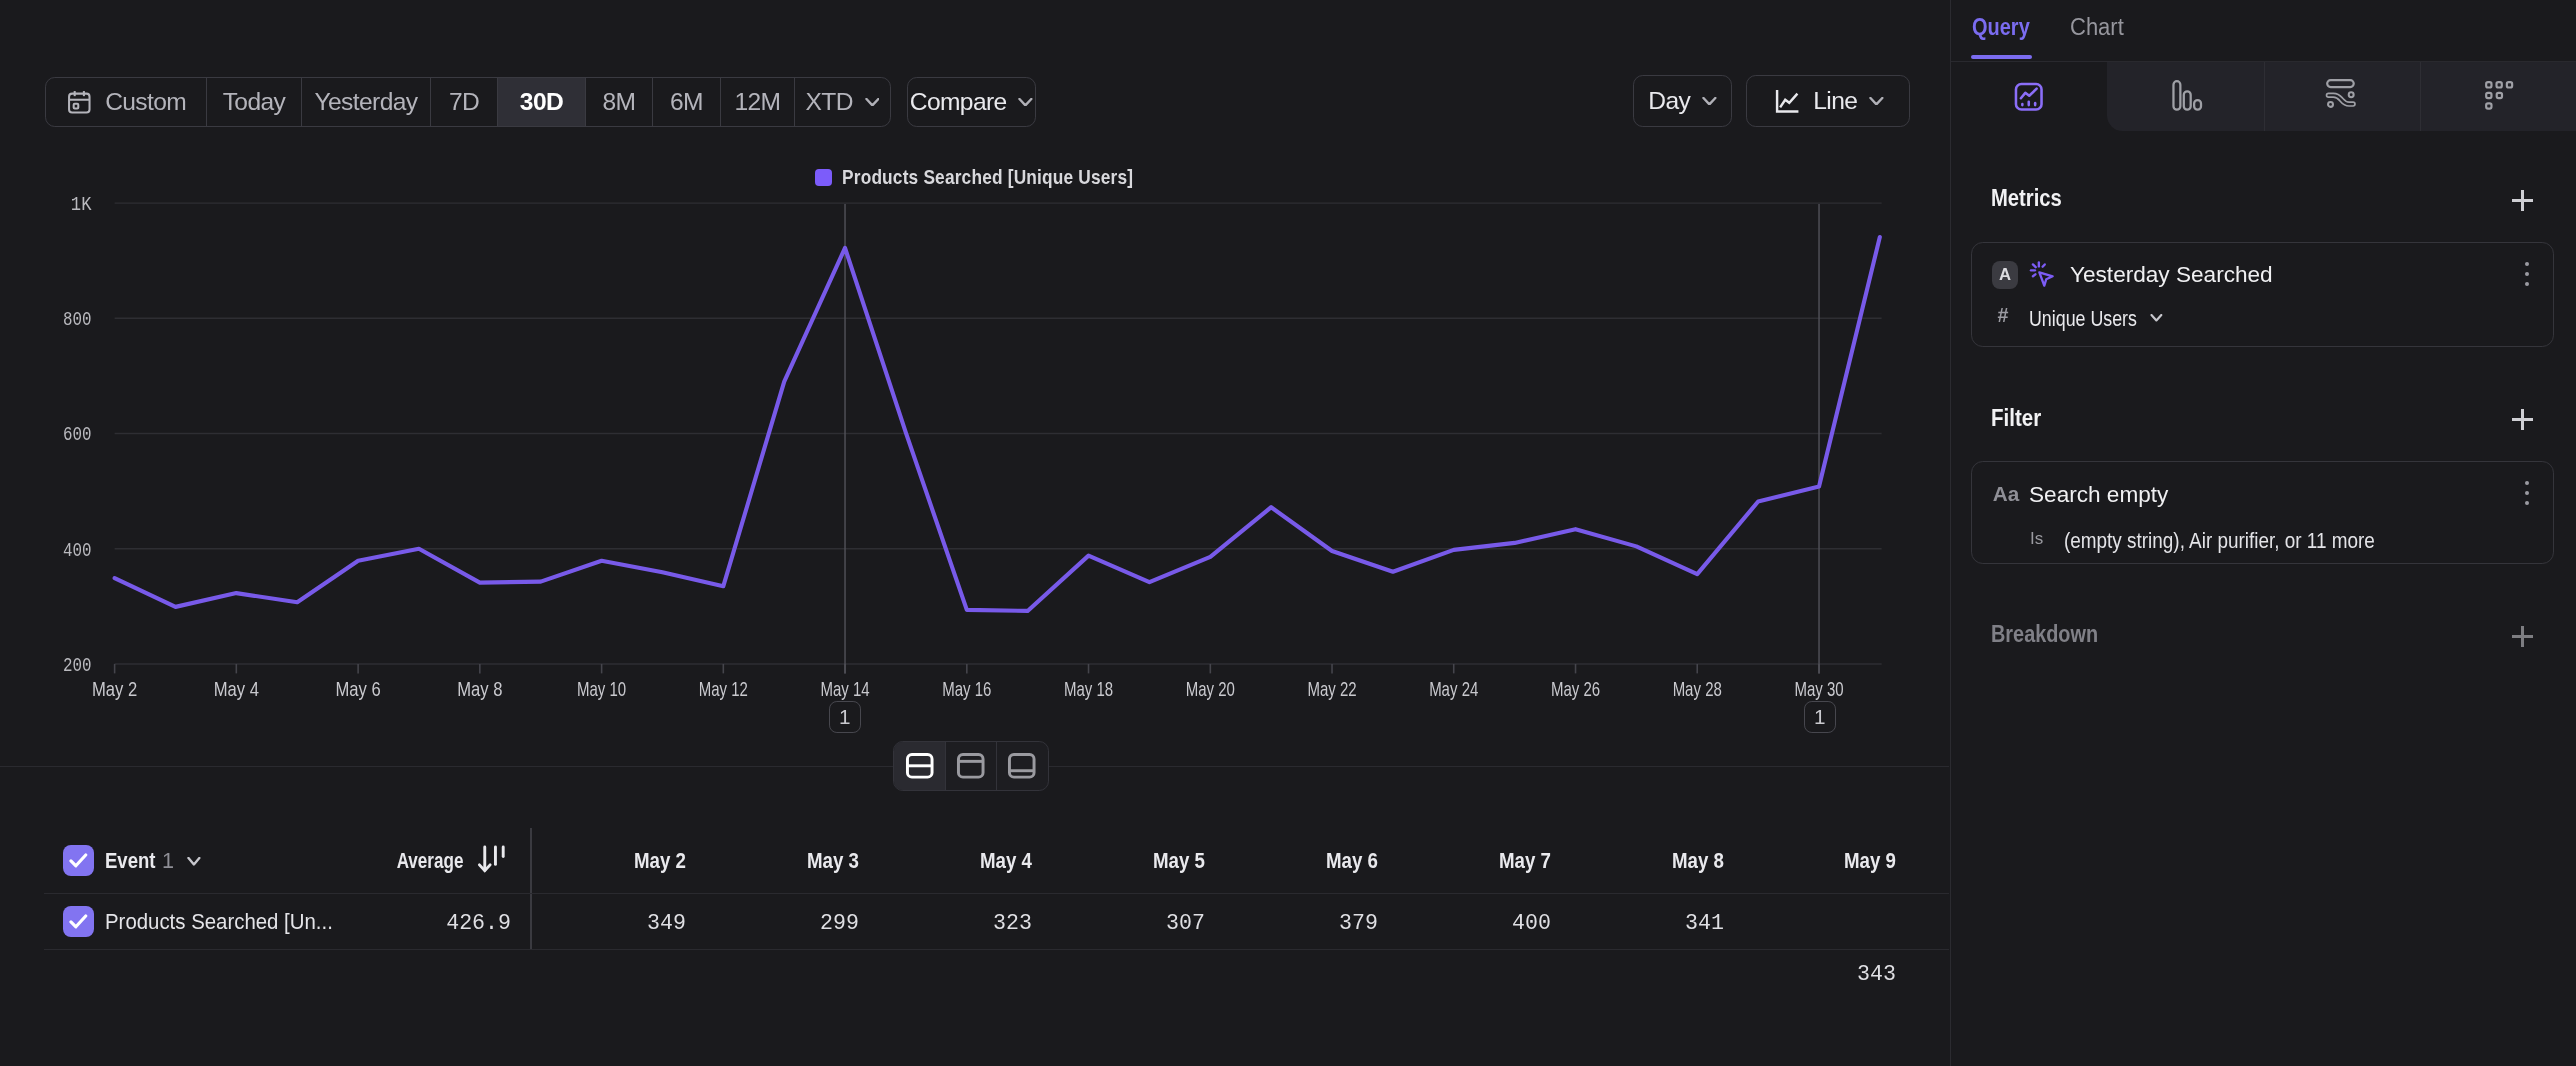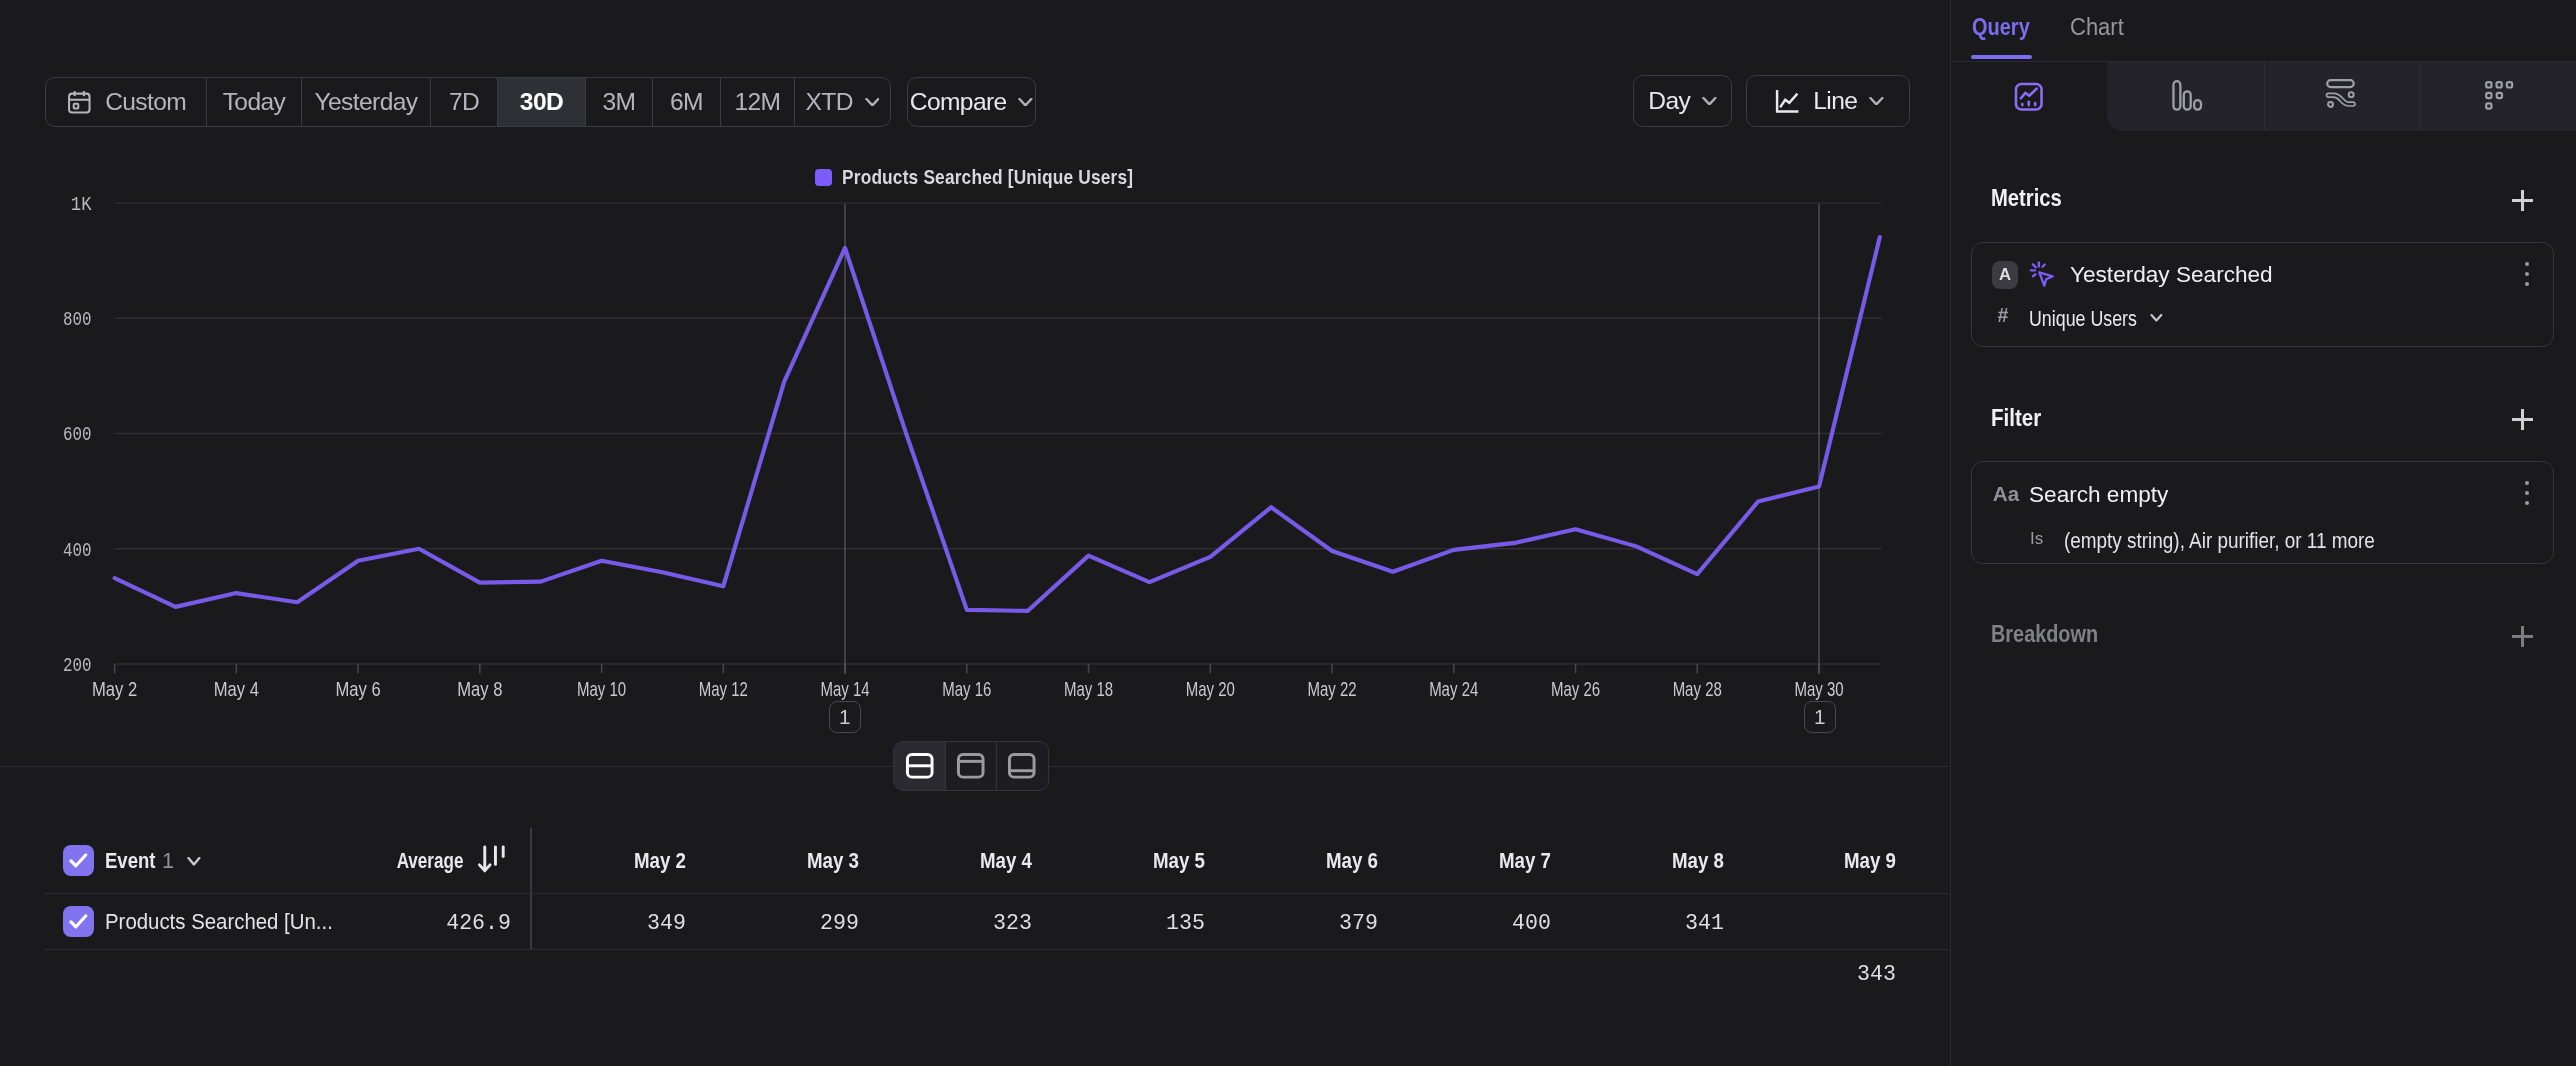--- a/index.html
+++ b/index.html
@@ -107,21 +107,21 @@
         <line x1="3" y1="10.5" x2="23" y2="10.5"></line>
         <line x1="8.5" y1="2" x2="8.5" y2="7"></line>
         <line x1="17.5" y1="2" x2="17.5" y2="7"></line>
         <rect x="7.5" y="14.5" width="4.5" height="4.5" rx="1"></rect>
       </svg>
       Custom</div>
     <div class="seg" style="width:95px">Today</div>
     <div class="seg" style="width:129px">Yesterday</div>
     <div class="seg" style="width:67px">7D</div>
     <div class="seg sel" style="width:88px">30D</div>
-    <div class="seg" style="width:67px">3M</div>
+    <div class="seg" style="width:67px">8M</div>
     <div class="seg" style="width:68px">6M</div>
     <div class="seg" style="width:74px">12M</div>
     <div class="seg" style="flex:1">XTD<svg class="chev" width="14.8" height="8.9" viewBox="0 0 15 9" fill="none" stroke="#b0b0b7" stroke-width="2.4" stroke-linecap="round" stroke-linejoin="round">
           <polyline points="1.5,1 7.5,7.5 13.5,1"></polyline>
         </svg></div>
   </div>
   <div class="abs btn" style="left:907px;top:77px;width:129px;height:50px;color:#e9e9ed;">Compare<svg class="chev" width="14.8" height="8.9" viewBox="0 0 15 9" fill="none" stroke="#b0b0b7" stroke-width="2.4" stroke-linecap="round" stroke-linejoin="round">
         <polyline points="1.5,1 7.5,7.5 13.5,1"></polyline>
       </svg></div>
   <div class="abs btn" style="left:1633px;top:75px;width:99px;height:52px;color:#e9e9ed;">Day<svg class="chev" width="14.8" height="8.9" viewBox="0 0 15 9" fill="none" stroke="#b0b0b7" stroke-width="2.4" stroke-linecap="round" stroke-linejoin="round">
@@ -197,21 +197,21 @@
   <div class="abs checkbox" style="left:63px;top:906px;">
     <svg width="18.7" height="14.8" viewBox="0 0 19 15" fill="none" stroke="#ffffff" stroke-width="3.2" stroke-linecap="round" stroke-linejoin="round">
         <polyline points="2,8 7,13 17,2"></polyline>
       </svg>
   </div>
   <div class="abs sx" style="left:105px;top:909px;font-size:22px;color:#e4e4e8;transform:scaleX(0.927);">Products Searched [Un...</div>
   <div class="abs mono" style="left:314px;top:911px;width:197px;text-align:right;">426.9</div>
   <div class="abs mono" style="left:568px;top:911px;width:118px;text-align:right;">349</div>
   <div class="abs mono" style="left:741px;top:911px;width:118px;text-align:right;">299</div>
   <div class="abs mono" style="left:914px;top:911px;width:118px;text-align:right;">323</div>
-  <div class="abs mono" style="left:1087px;top:911px;width:118px;text-align:right;">135</div>
+  <div class="abs mono" style="left:1087px;top:911px;width:118px;text-align:right;">307</div>
   <div class="abs mono" style="left:1260px;top:911px;width:118px;text-align:right;">379</div>
   <div class="abs mono" style="left:1433px;top:911px;width:118px;text-align:right;">400</div>
   <div class="abs mono" style="left:1606px;top:911px;width:118px;text-align:right;">341</div>
   <div class="abs mono" style="left:1778px;top:962px;width:118px;text-align:right;">343</div>
   <div class="abs sepH" style="left:44px;top:949px;width:1905px;"></div>
 
   <div class="abs" id="side">
     <div class="abs sx" style="left:20.7px;top:13.8px;font-size:23px;font-weight:bold;color:#7b6cf0;transform:scaleX(0.869);">Query</div>
     <div class="abs sx" style="left:119px;top:13.8px;font-size:23px;color:#96969d;transform:scaleX(0.956);">Chart</div>
     <div class="abs" style="left:19.7px;top:55px;width:61px;height:4.4px;background:#7b6cf0;border-radius:2.5px;"></div>

